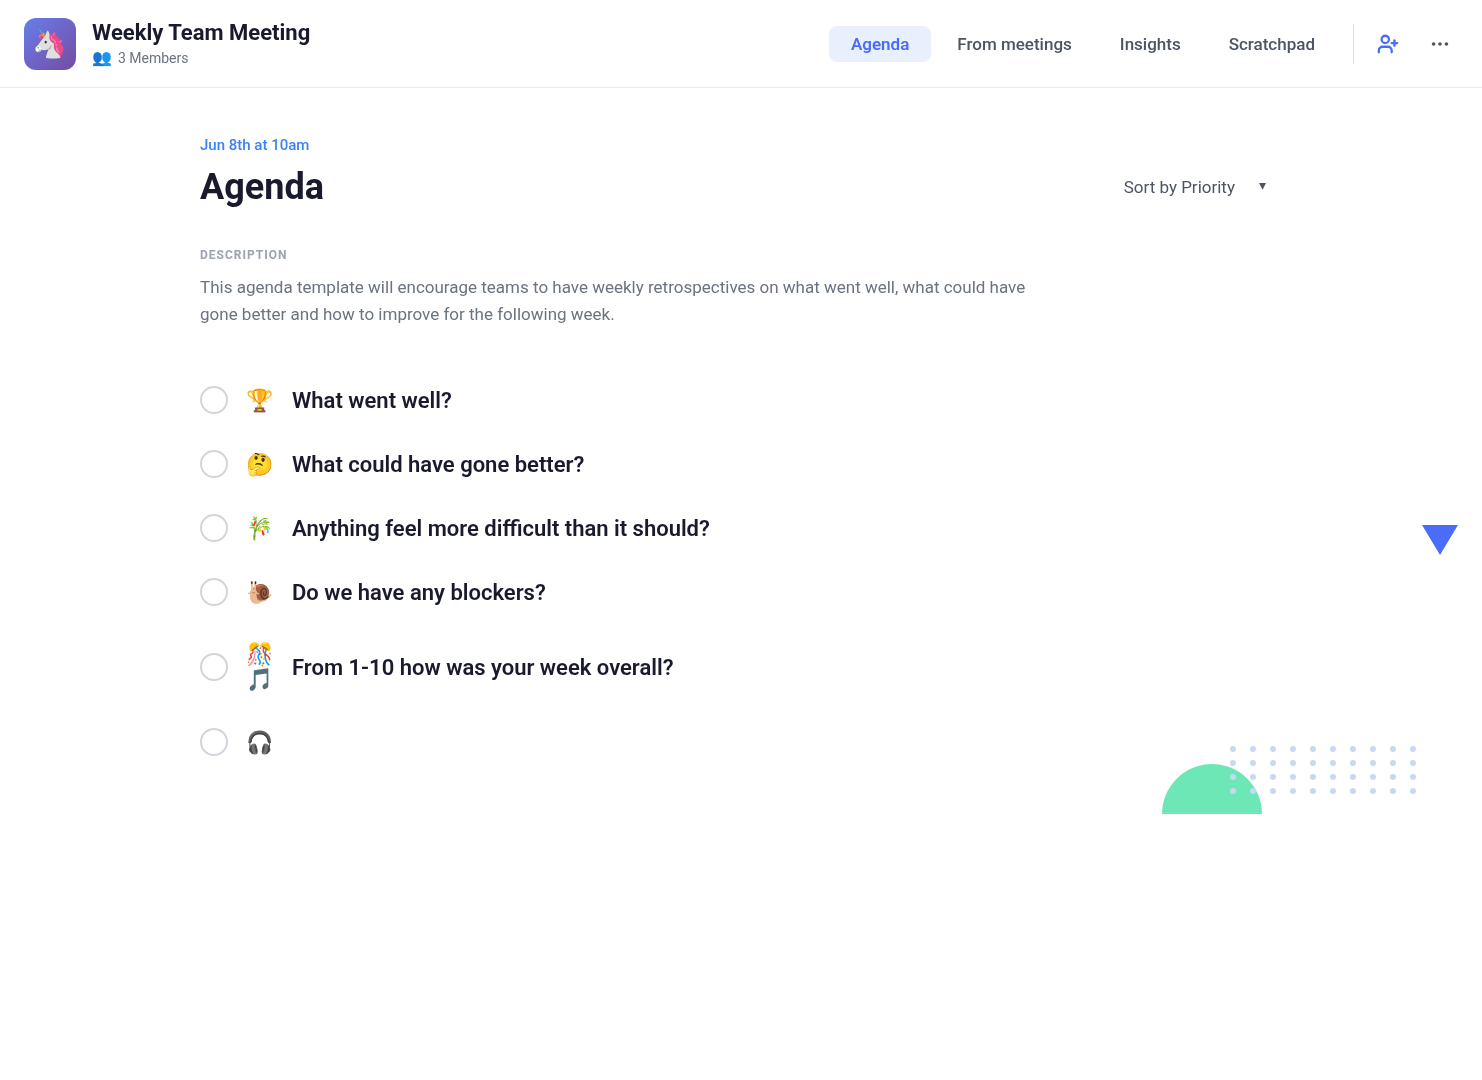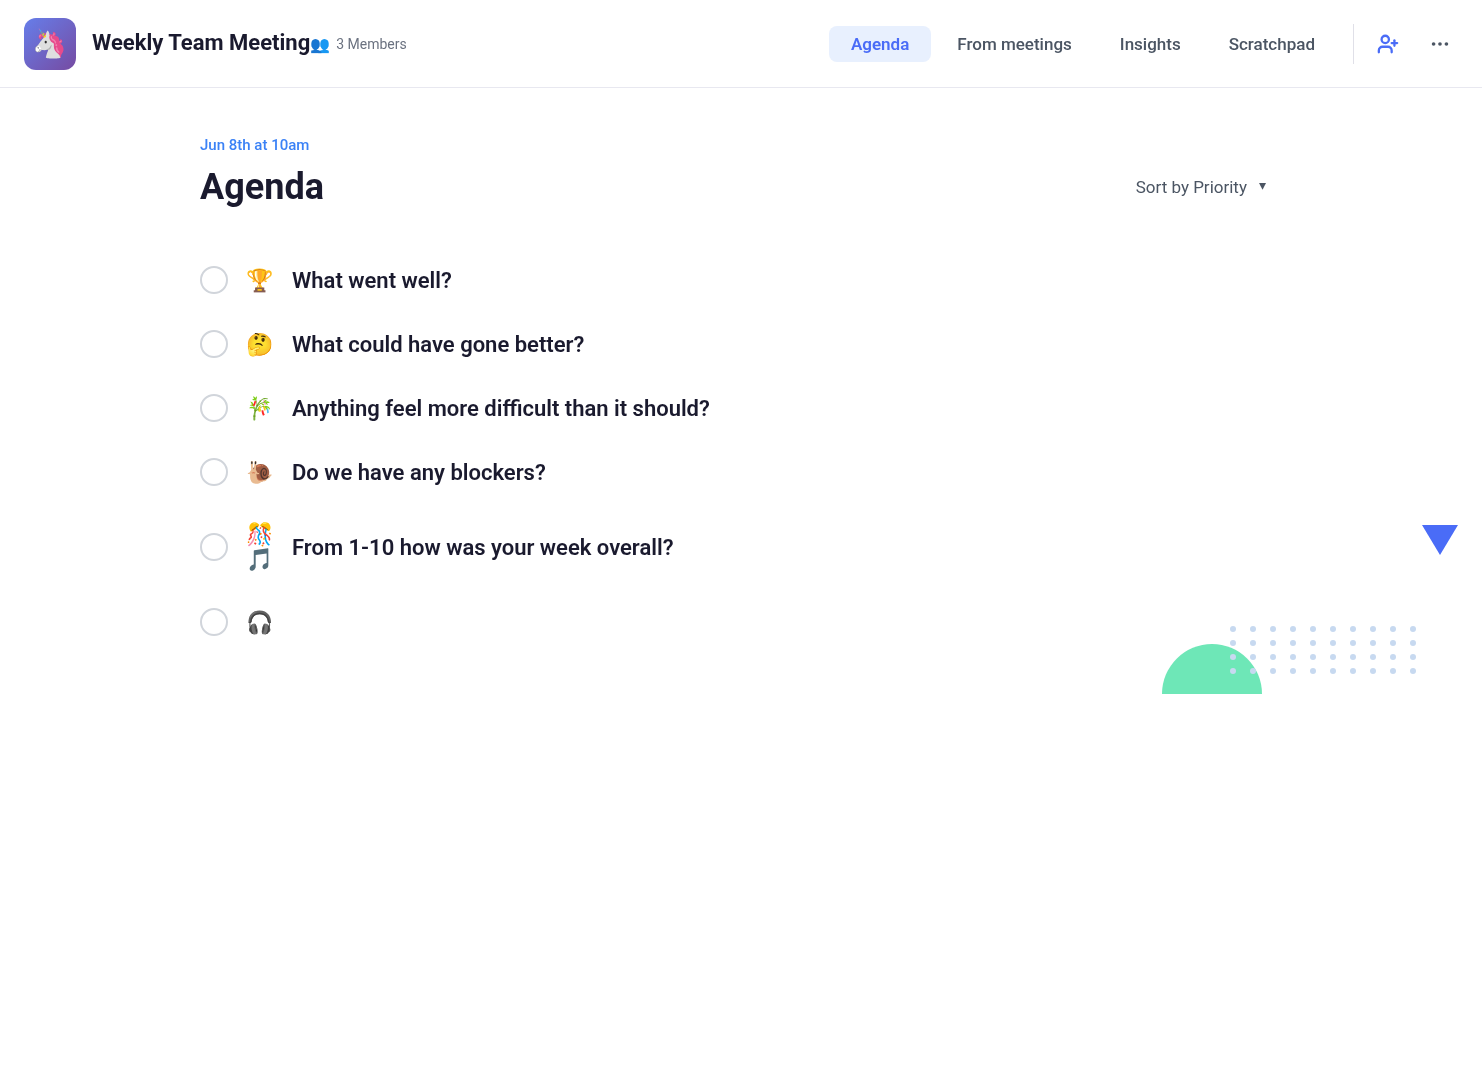--- a/index.html
+++ b/index.html
@@ -35,21 +35,21 @@
       display: flex;
       align-items: center;
       justify-content: center;
       font-size: 28px;
       margin-right: 16px;
       flex-shrink: 0;
     }
 
     .meeting-info {
       display: flex;
-      flex-direction: row;
+      flex-direction: column;
       margin-right: auto;
     }
 
     .meeting-title {
       font-size: 22px;
       font-weight: 700;
       color: #1a1a2e;
       line-height: 1.2;
     }
 
@@ -148,21 +148,21 @@
 
     .agenda-title {
       font-size: 36px;
       font-weight: 700;
       color: #1a1a2e;
     }
 
     .sort-dropdown {
       display: flex;
       align-items: flex-start;
-      gap: 12px;
+      gap: 24px;
       padding: 10px 16px;
       border-radius: 8px;
       cursor: pointer;
       color: #4b5563;
       font-size: 17px;
     }
 
     .sort-dropdown .chevron {
       color: #4b5563;
       font-size: 14px;
@@ -312,20 +312,24 @@
   <div class="date-label">Jun 8th at 10am</div>
 
   <div class="agenda-header">
     <h1 class="agenda-title">Agenda</h1>
     <div class="sort-dropdown">
       <span>Sort by Priority</span>
       <span class="chevron">▾</span>
     </div>
   </div>
 
+  <div class="description-section">
+    <div class="description-label">DESCRIPTION</div>
+    <p class="description-text">This agenda template will encourage teams to have weekly retrospectives on what went well, what could have gone better and how to improve for the following week.</p>
+  </div>
 
   <div class="agenda-items">
 
     <div class="agenda-item">
       <div class="item-checkbox"></div>
       <span class="item-emoji">🏆</span>
       <span class="item-text">What went well?</span>
     </div>
 
     <div class="agenda-item">

